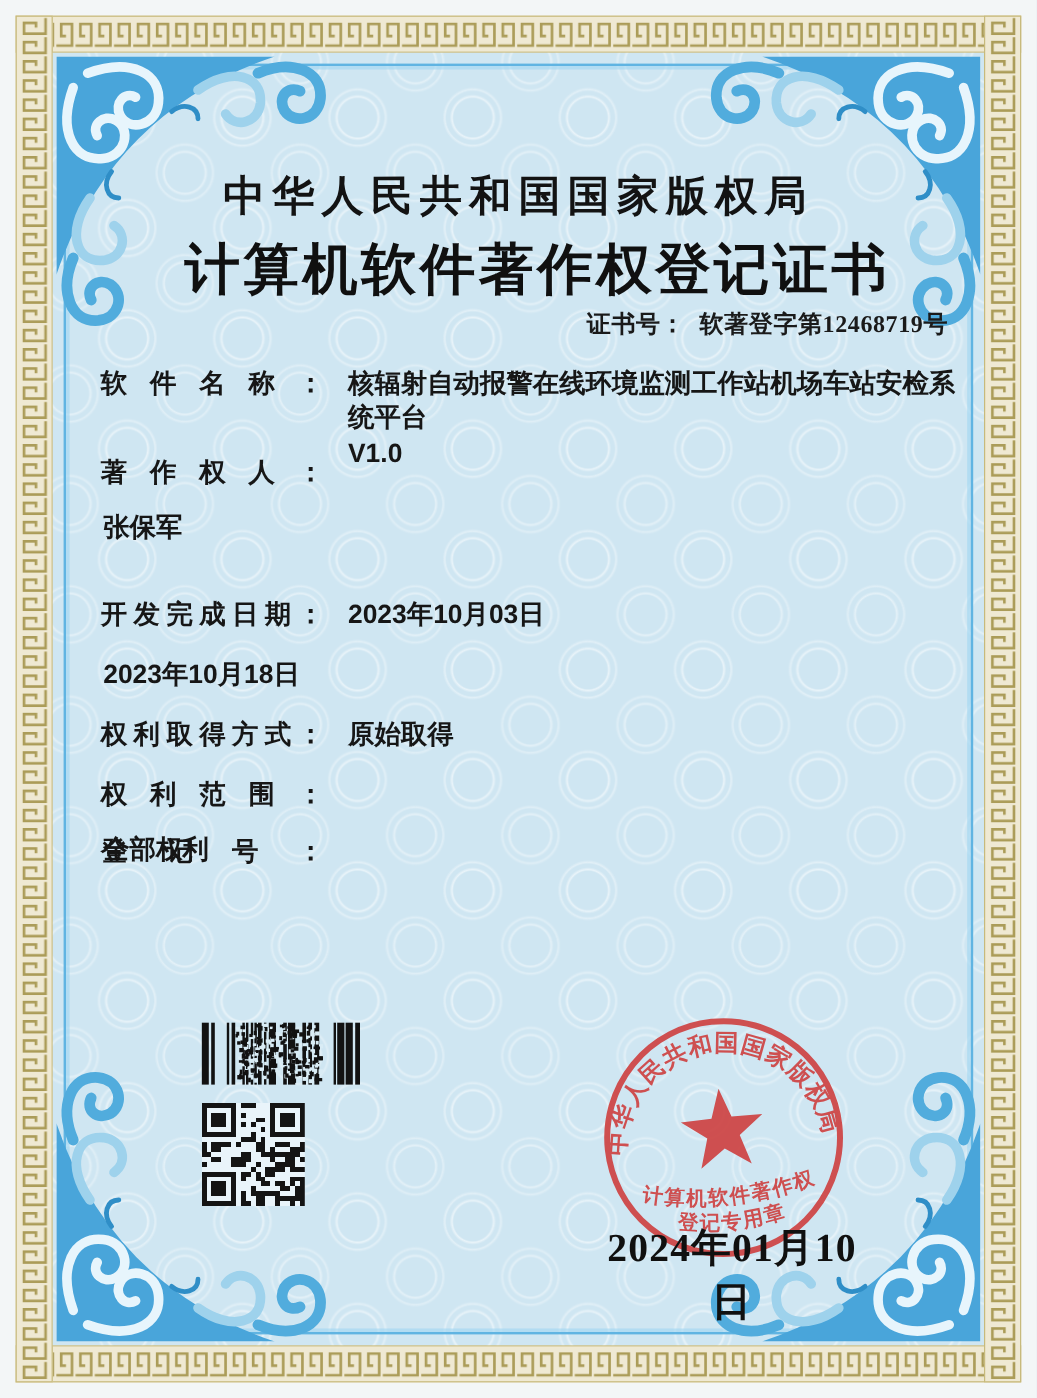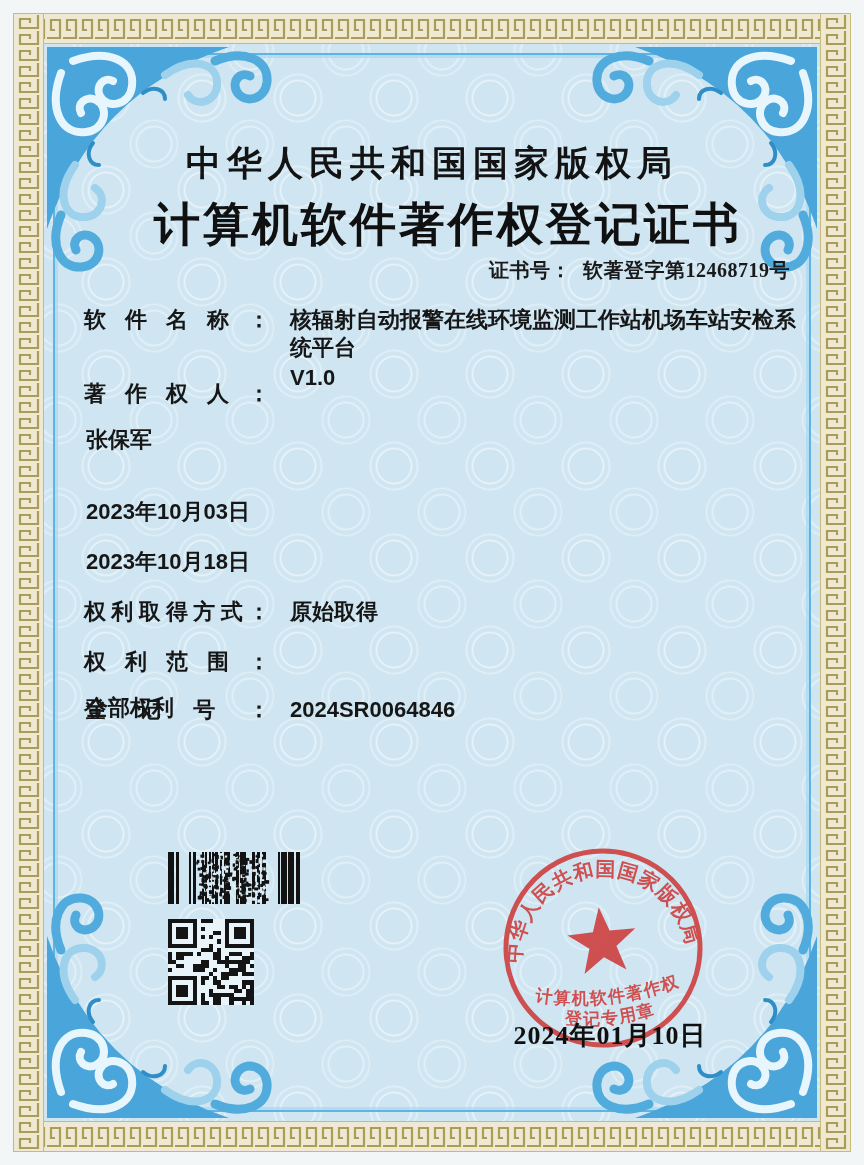--- a/index.html
+++ b/index.html
@@ -82,21 +82,21 @@
 
   .barcode{position:absolute;left:168px;top:852px;width:132px;height:52px;}
   .qrcode{position:absolute;left:168px;top:919px;width:86px;height:86px;}
   .barcode svg,.qrcode svg{display:block;width:100%;height:100%;}
 
   .seal{position:absolute;left:500px;top:845px;width:206px;height:206px;transform:rotate(-6deg);opacity:.92;}
   .seal svg{width:100%;height:100%;display:block;}
 
   .issue-date{
     position:absolute;left:505px;top:1018px;width:210px;text-align:center;
-    font-size:26px;font-weight:700;color:#101010;letter-spacing:1px;
+    font-size:33px;font-weight:700;color:#101010;letter-spacing:1px;
   }
 </style>
 </head>
 <body>
 
 <div class="page">
 
   <div class="band top">
     <svg>
         <defs>
@@ -189,36 +189,36 @@
       <span class="value">
         <span>核辐射自动报警在线环境监测工作站机场车站安检系统平台</span>
         <div class="version">V1.0</div>
       </span>
     </div>
     <div class="row owner">
       <span class="label">著作权人：</span>
       <span class="value">张保军</span>
     </div>
     <div class="row dev">
+      <span class="label">开发完成日期：</span>
       <span class="value">2023年10月03日</span>
     </div>
     <div class="row pub">
       <span class="value">2023年10月18日</span>
     </div>
     <div class="row acq">
       <span class="label">权利取得方式：</span>
       <span class="value">原始取得</span>
     </div>
     <div class="row scope">
       <span class="label">权利范围：</span>
       <span class="value">全部权利</span>
     </div>
     <div class="row reg">
       <span class="label">登记号：</span>
-      <span class="value">2024SR0064846</span>
     </div>
   </div>
 
 
   <div class="barcode">
     <svg id="barcode-svg" viewBox="0 0 132 52" preserveAspectRatio="none">
         <rect x="0" y="0" width="6" height="52" fill="#121212"></rect>
         <rect x="8" y="0" width="3" height="52" fill="#121212"></rect>
         <rect x="21" y="0" width="2" height="52" fill="#121212"></rect>
         <rect x="25" y="0" width="3" height="52" fill="#121212"></rect>

